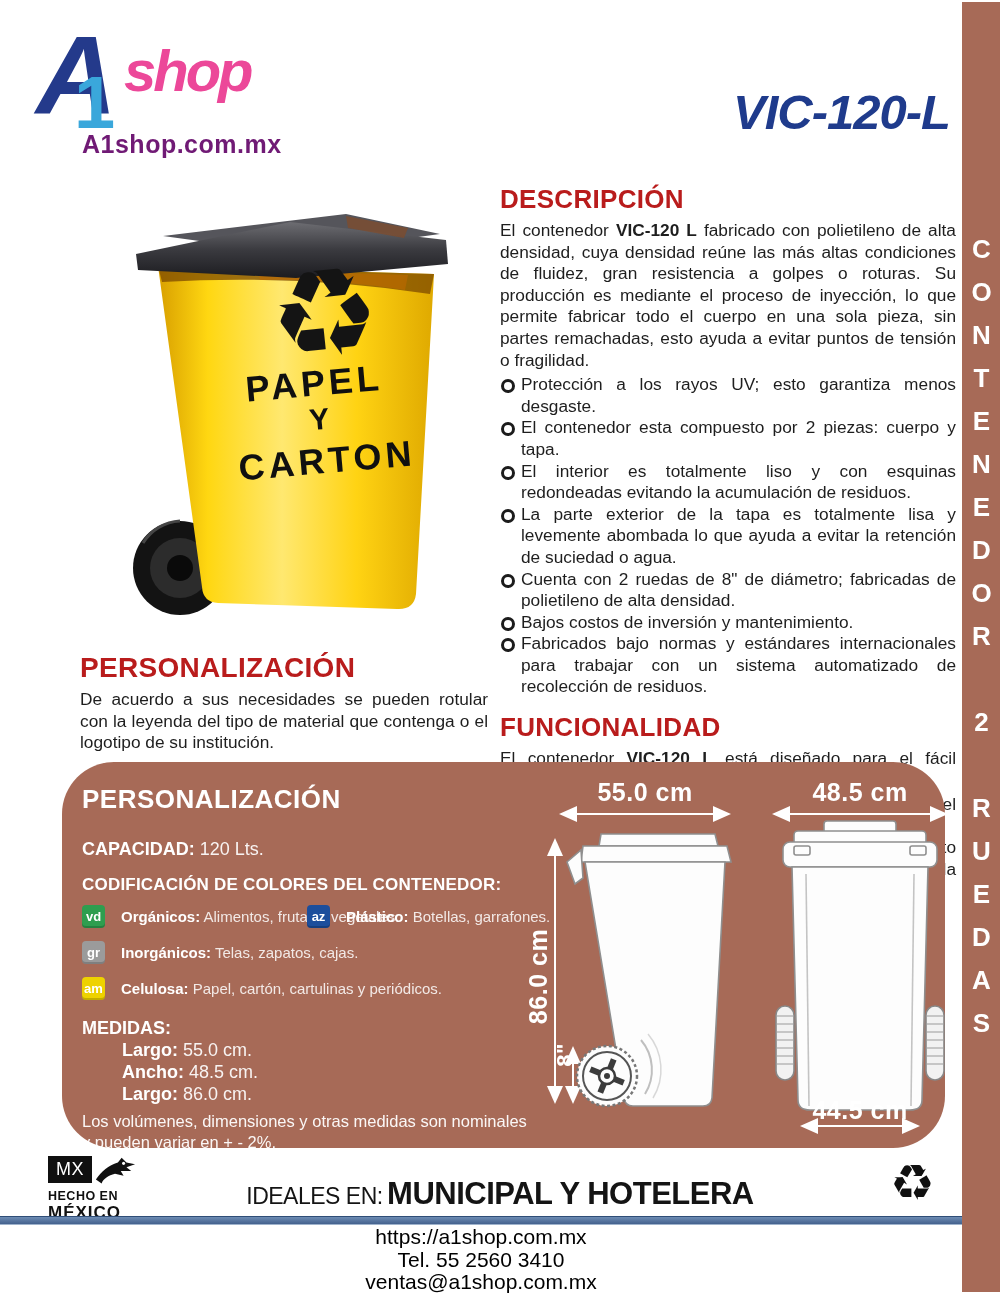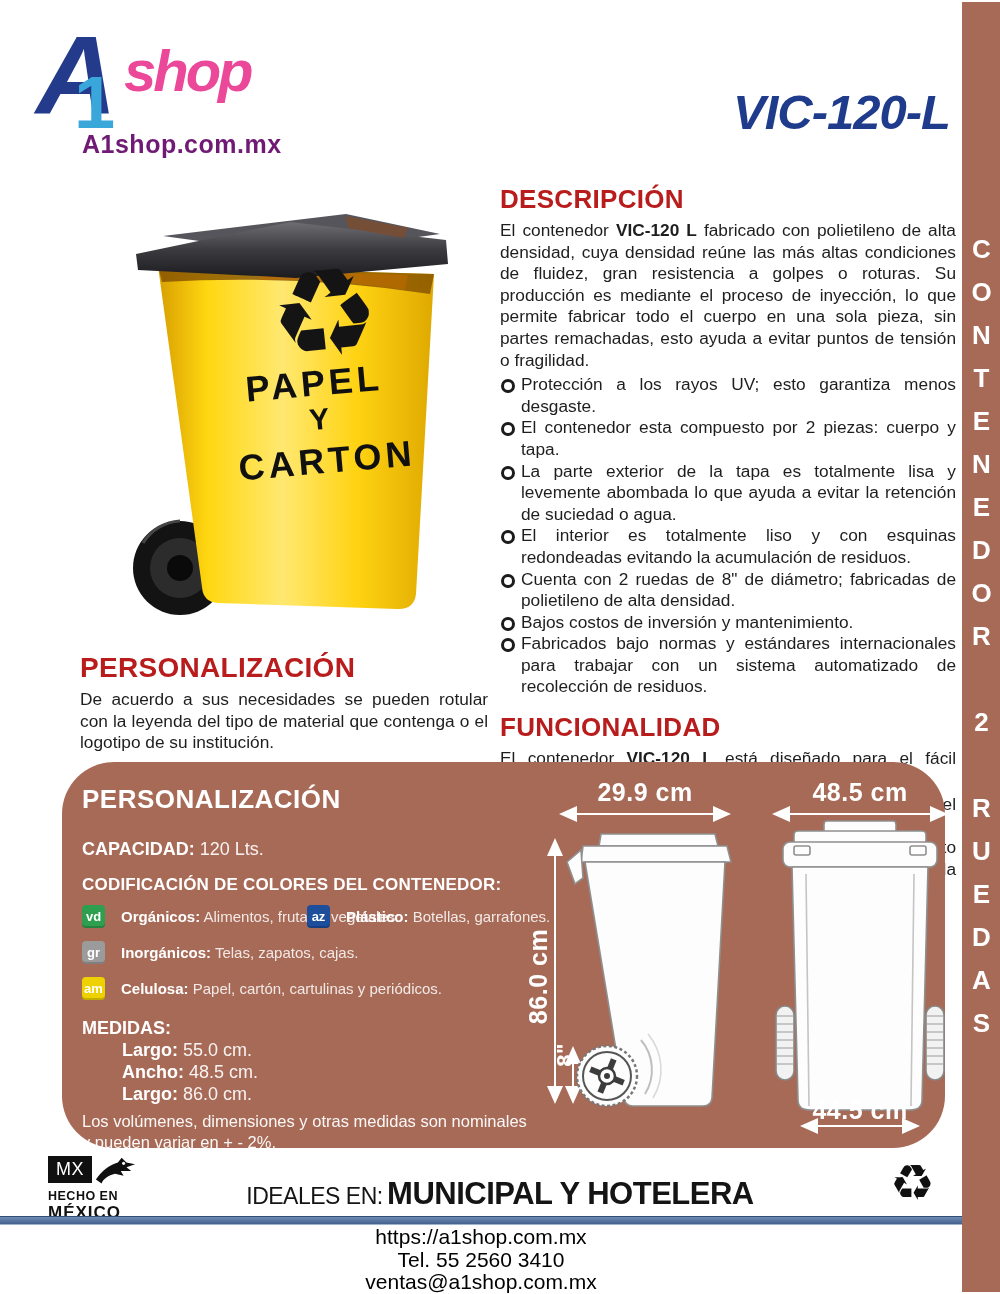--- a/index.html
+++ b/index.html
@@ -150,22 +150,22 @@
     </svg>
   </div>
 
   <div class="abs right-col">
     <section>
       <h2 class="h1">DESCRIPCIÓN</h2>
       <p class="para"><span>El contenedor </span><b>VIC-120 L</b><span> fabricado con polietileno de alta densidad, cuya densidad reúne las más altas condiciones de fluidez, gran resistencia a golpes o roturas. Su producción es mediante el proceso de inyección, lo que permite fabricar todo el cuerpo en una sola pieza, sin partes remachadas, esto ayuda a evitar puntos de tensión o fragilidad.</span></p>
       <ul class="blist">
         <li><span class="bdot"></span><span>Protección a los rayos UV; esto garantiza menos desgaste.</span></li>
         <li><span class="bdot"></span><span>El contenedor esta compuesto por 2 piezas: cuerpo y tapa.</span></li>
+        <li><span class="bdot"></span><span>El interior es totalmente liso y con esquinas redondeadas evitando la acumulación de residuos.</span></li>
         <li><span class="bdot"></span><span>La parte exterior de la tapa es totalmente lisa y levemente abombada lo que ayuda a evitar la retención de suciedad o agua.</span></li>
-        <li><span class="bdot"></span><span>El interior es totalmente liso y con esquinas redondeadas evitando la acumulación de residuos.</span></li>
         <li><span class="bdot"></span><span>Cuenta con 2 ruedas de 8" de diámetro; fabricadas de polietileno de alta densidad.</span></li>
         <li><span class="bdot"></span><span>Bajos costos de inversión y mantenimiento.</span></li>
         <li><span class="bdot"></span><span>Fabricados bajo normas y estándares internacionales para trabajar con un sistema automatizado de recolección de residuos.</span></li>
       </ul>
     </section>
     <section class="func">
       <h2 class="h1">FUNCIONALIDAD</h2>
       <p class="para"><span>El contenedor </span><b>VIC-120 L</b><span> está diseñado para el fácil traslado-manual o automatizado de residuos.</span></p>
       <ul class="blist">
         <li><span class="bdot"></span><span>Sin bordes e impurezas para facilitar la limpieza y el vaciado.</span></li>
@@ -284,21 +284,21 @@
         <rect x="23" y="36" width="154" height="25" rx="7"></rect>
         <rect x="34" y="40" width="16" height="9" rx="2"></rect>
         <rect x="150" y="40" width="16" height="9" rx="2"></rect>
         <path d="M32,61 L168,61 L162,294 Q162,304 150,304 L50,304 Q38,304 38,294 Z"></path>
         <path d="M46,68 L49,300" fill="none" stroke="#c4c4c4"></path>
         <path d="M154,68 L151,300" fill="none" stroke="#c4c4c4"></path>
       </g>
     </svg>
   </div>
 
-  <div class="abs dim-label" style="left:548px;top:778px;width:194px;">29.9 cm</div>
+  <div class="abs dim-label" style="left:548px;top:778px;width:194px;">55.0 cm</div>
   <div class="abs dim-label" style="left:763px;top:778px;width:194px;">48.5 cm</div>
   <div class="abs dim-label rot" style="left:473px;top:962px;width:130px;">86.0 cm</div>
   <div class="abs dim-label rot" style="left:541px;top:1042px;width:48px;font-size:22px;">8"</div>
   <div class="abs dim-label" style="left:777px;top:1096px;width:166px;">44.5 cm</div>
 
   <div class="abs mx-logo">
     <div class="mx-row">
       <div class="mx-box">MX</div>
       <svg width="42" height="30" viewBox="0 0 44 30">
         <path d="M2,24 C8,15 15,9 25,6 L29,1 L34,6 L43,8 L34,11 L39,15 L28,15 L31,20 L22,18 C15,20 10,23 8,28 Z" fill="#101010"></path>

